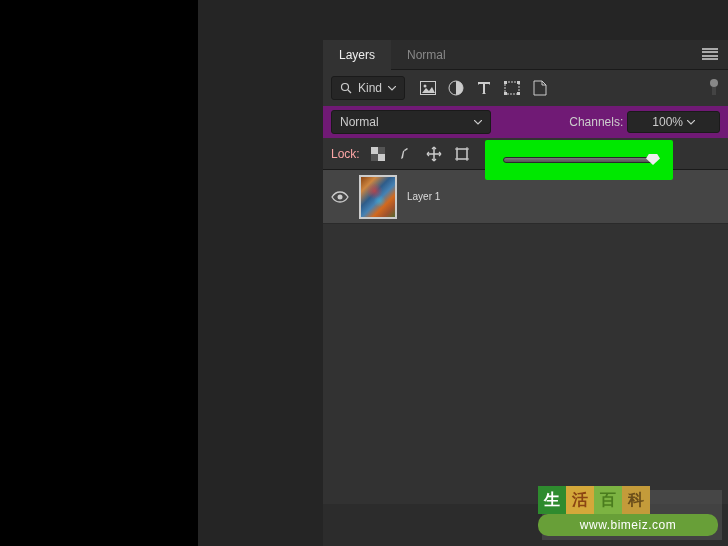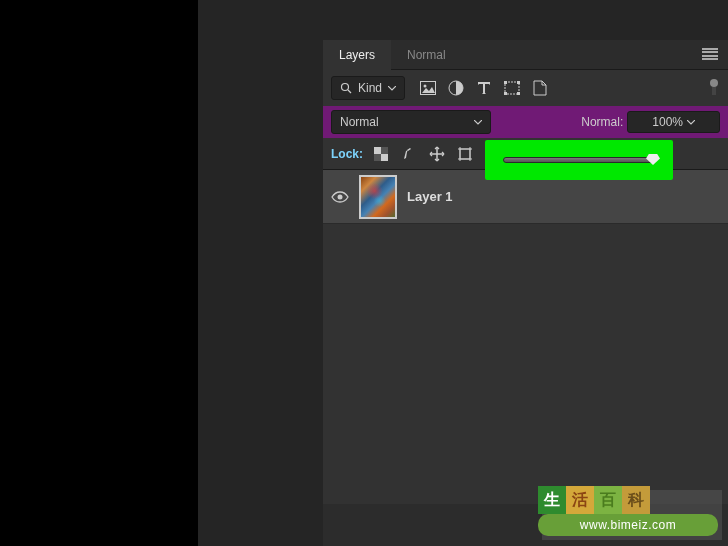--- a/index.html
+++ b/index.html
@@ -183,23 +183,22 @@
       display: flex;
       align-items: center;
       height: 32px;
       padding: 0 8px;
       gap: 10px;
       background: #323232;
       position: relative;
       border-bottom: 1px solid #1a1a1a;
     }
     .lock-label {
-      color: #7dd3fc;
+      color: #fca5a5;
       font-size: 12px;
-      font-weight: bold;
     }
     .lock-icons {
       display: flex;
       gap: 12px;
     }
     .lock-icon {
       width: 16px;
       height: 16px;
       display: flex;
       align-items: center;
@@ -266,22 +265,21 @@
     }
     .layer-thumb::after {
       content: '';
       position: absolute;
       inset: 0;
       background: radial-gradient(circle at 40% 35%, rgba(220,60,60,0.7) 0%, transparent 25%),
                   radial-gradient(circle at 55% 60%, rgba(60,180,220,0.6) 0%, transparent 20%);
     }
     .layer-name {
       color: #ddd;
-      font-size: 13px;
-      font-weight: bold;
+      font-size: 10px;
     }
     .layers-empty {
       height: 280px;
       background: #323232;
     }
     .watermark {
       position: absolute;
       right: 10px;
       bottom: 10px;
       width: 180px;
@@ -396,21 +394,21 @@
   </div>
 
   <div class="blend-row">
     <div class="blend-dropdown">
       <span>Normal</span>
       <svg class="chevron-down" viewBox="0 0 8 5">
           <path d="M0 0 L4 4 L8 0" fill="none" stroke="#ccc" stroke-width="1.2"></path>
         </svg>
     </div>
     <div class="opacity-group">
-      <span>Normal:</span>
+      <span>Channels:</span>
       <div class="opacity-input">
         <span>100%</span>
         <svg class="chevron-down" style="margin-left:4px" viewBox="0 0 8 5">
             <path d="M0 0 L4 4 L8 0" fill="none" stroke="#ccc" stroke-width="1.2"></path>
           </svg>
       </div>
     </div>
   </div>
 
   <div class="lock-row">

